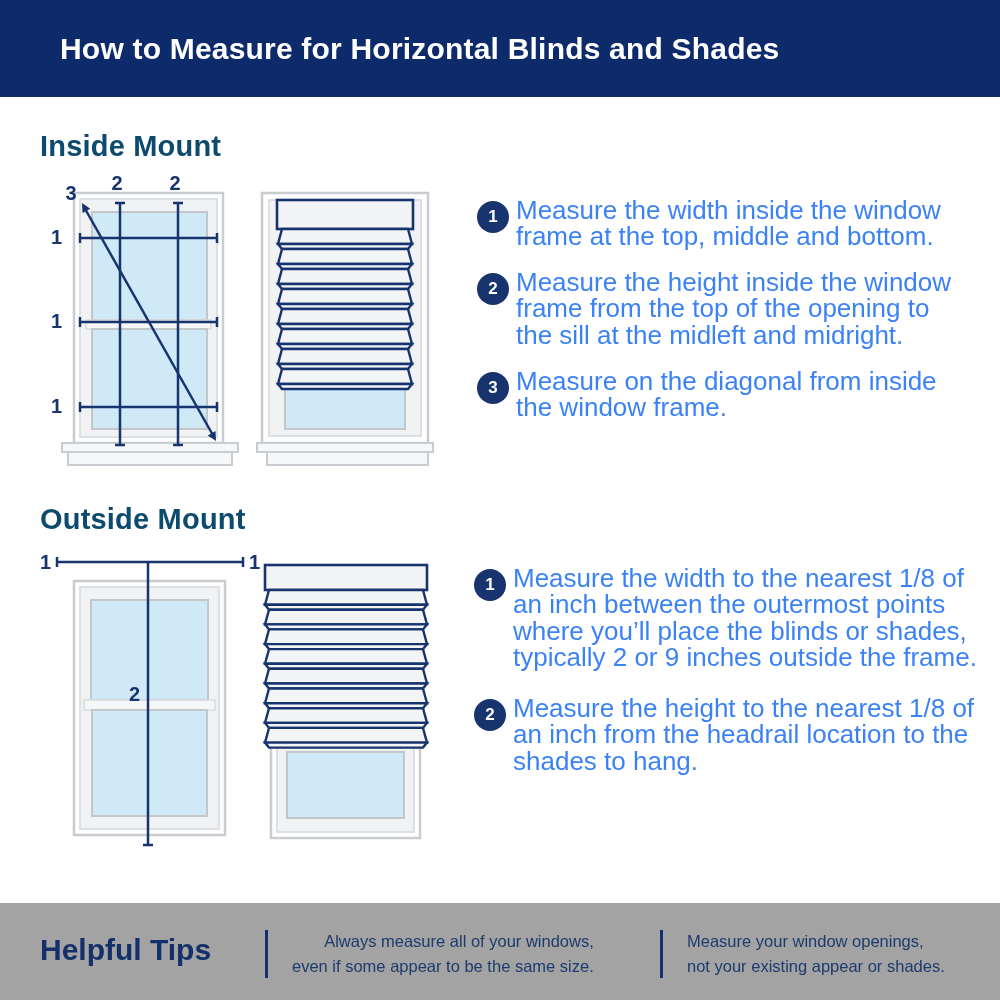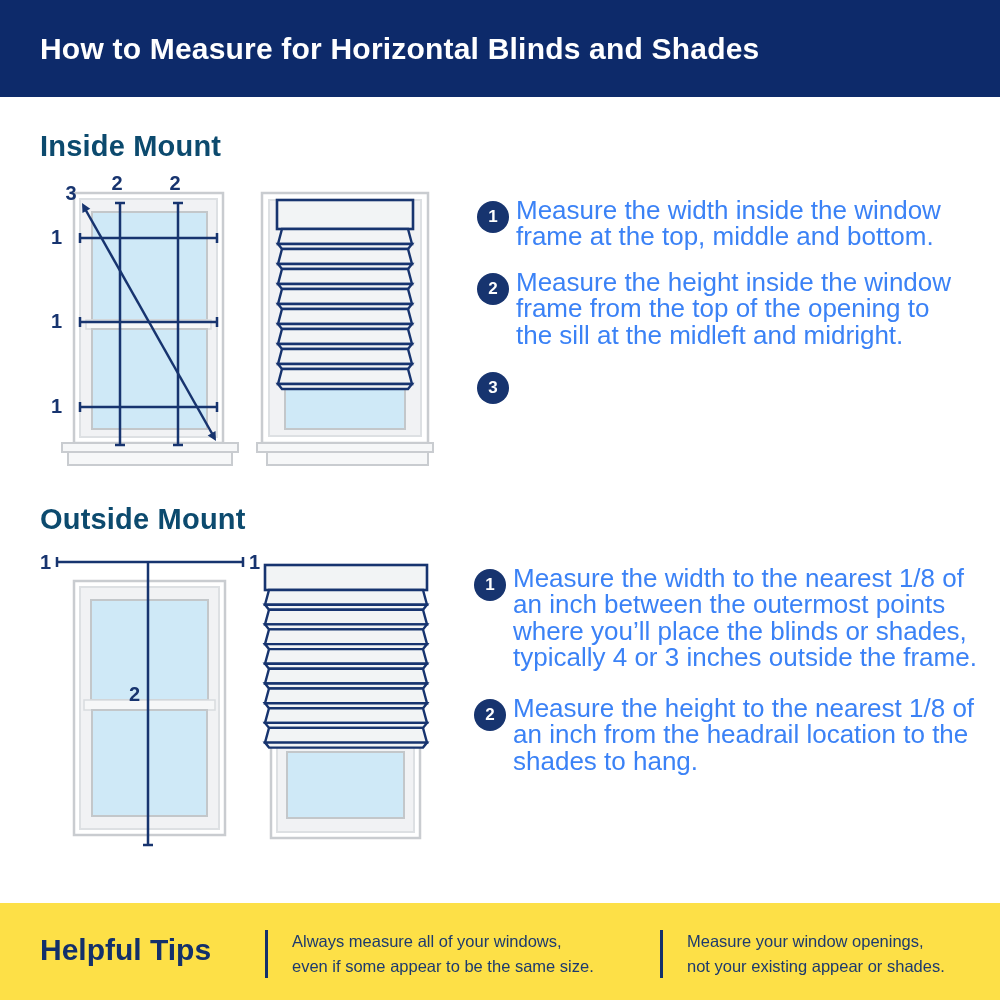--- a/index.html
+++ b/index.html
@@ -1,43 +1,43 @@
 <!DOCTYPE html>
 <html><head>
 <meta charset="utf-8">
 <style>
   html,body{margin:0;padding:0;}
   body{width:1000px;height:1000px;font-family:"Liberation Sans",sans-serif;background:#fff;}
   .canvas{position:relative;width:1000px;height:1000px;background:#ffffff;overflow:hidden;}
 
   .header{position:absolute;top:0;left:0;width:1000px;height:97px;background:#0d2a6a;
-          display:flex;align-items:center;box-sizing:border-box;padding-left:40px;}
+          display:flex;align-items:center;box-sizing:border-box;padding-left:60px;}
   .header h1{margin:0;color:#ffffff;font-size:30px;font-weight:bold;letter-spacing:.2px;}
 
   .section-heading{position:absolute;left:40px;margin:0;color:#0c4a6e;font-size:29px;
                    font-weight:bold;letter-spacing:.2px;}
   #inside-heading{top:130px;}
   #outside-heading{top:503px;}
 
   .diagram{position:absolute;}
 
   .step{position:absolute;display:flex;align-items:flex-start;}
   .badge{width:32px;height:32px;border-radius:50%;background:#17346f;color:#ffffff;
          font-size:17px;font-weight:bold;display:flex;align-items:center;justify-content:center;
          flex-shrink:0;margin-top:4px;}
   .step-text{margin-left:7px;color:#3b82f6;font-size:26px;line-height:26.3px;white-space:nowrap;}
 
-  .footer{position:absolute;left:0;top:903px;width:1000px;height:97px;background:#fde047;}
+  .footer{position:absolute;left:0;top:903px;width:1000px;height:97px;background:#a3a3a3;}
   .footer-title{position:absolute;left:40px;top:30px;margin:0;color:#13306b;
                 font-size:30px;font-weight:bold;}
   .tip-divider{position:absolute;top:27px;width:3px;height:48px;background:#13306b;}
   #tip-divider-1{left:265px;}
   #tip-divider-2{left:660px;}
   .tip{position:absolute;top:26px;color:#1d3a6e;font-size:16.5px;line-height:24.5px;white-space:nowrap;}
-  #tip-1{left:292px;}
+  #tip-1{left:292px;text-align:right;}
   #tip-2{left:687px;}
 
   svg text{font-family:"Liberation Sans",sans-serif;font-weight:bold;fill:#17346f;}
 </style>
 </head>
 <body>
 
 <div class="canvas">
 
   <div class="header">
@@ -113,20 +113,24 @@
   <div class="step" style="left:477px;top:269px">
     <div class="badge">2</div>
     <div class="step-text">
       <div>Measure the height inside the window</div>
       <div>frame from the top of the opening to</div>
       <div>the sill at the midleft and midright.</div>
     </div>
   </div>
   <div class="step" style="left:477px;top:368px">
     <div class="badge">3</div>
+    <div class="step-text">
+      <div>Measure on the diagonal from inside</div>
+      <div>the window frame.</div>
+    </div>
   </div>
 
   <h2 class="section-heading" id="outside-heading">Outside Mount</h2>
 
   <svg class="diagram" style="left:36px;top:550px" width="225" height="310" viewBox="0 0 225 310">
     <g>
       <rect x="38" y="31" width="151" height="254" fill="#ffffff" stroke="#c9ccd0" stroke-width="2.5"></rect>
       <rect x="44" y="37" width="139" height="242" fill="#f1f2f4" stroke="#dde0e3" stroke-width="2"></rect>
       <rect x="55" y="50" width="117" height="100" fill="#cfe9f7" stroke="#c3c7ca" stroke-width="2"></rect>
       <rect x="48" y="150" width="131" height="10" fill="#f6f7f8" stroke="#d8dbde" stroke-width="1.5"></rect>
@@ -165,21 +169,21 @@
         <use href="#foldB" y="137.9"></use>
     </g>
   </svg>
 
   <div class="step" style="left:474px;top:565px">
     <div class="badge">1</div>
     <div class="step-text">
       <div>Measure the width to the nearest 1/8 of</div>
       <div>an inch between the outermost points</div>
       <div>where you’ll place the blinds or shades,</div>
-      <div>typically 4 or 3 inches outside the frame.</div>
+      <div>typically 2 or 9 inches outside the frame.</div>
     </div>
   </div>
   <div class="step" style="left:474px;top:695px">
     <div class="badge">2</div>
     <div class="step-text">
       <div>Measure the height to the nearest 1/8 of</div>
       <div>an inch from the headrail location to the</div>
       <div>shades to hang.</div>
     </div>
   </div>

